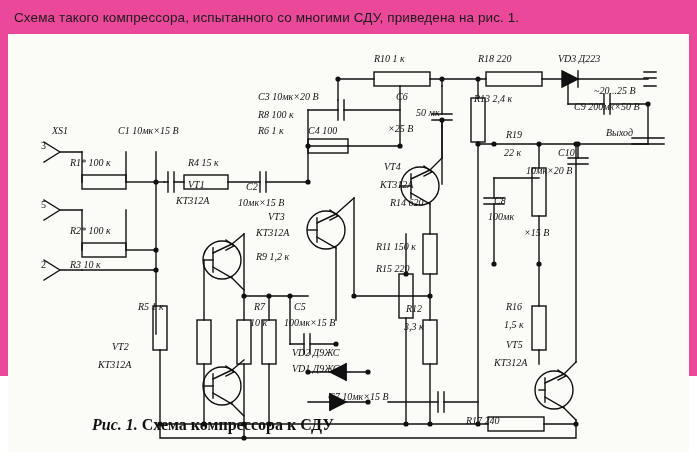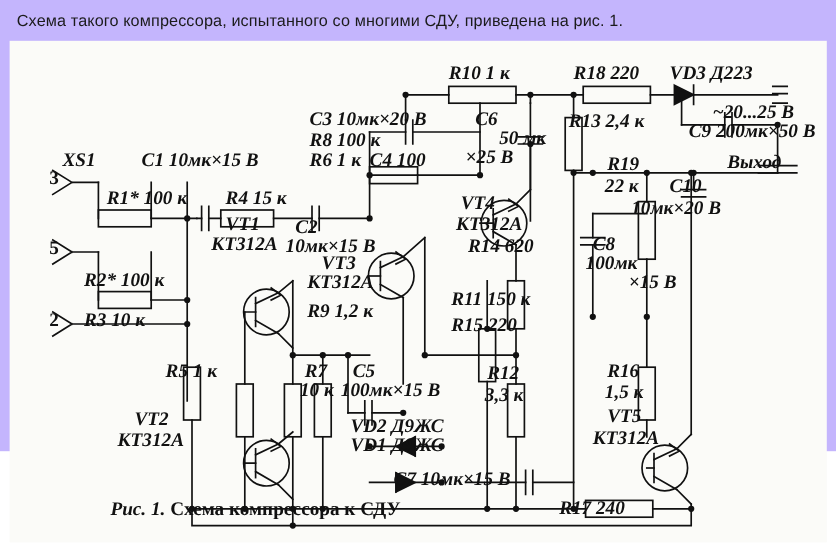--- a/index.html
+++ b/index.html
@@ -5,21 +5,21 @@
   html,body{margin:0;padding:0;}
   body{
     width:697px;height:460px;
     background:#ffffff;
     font-family:"Liberation Serif", serif;
     overflow:hidden;
   }
   #page{
     position:relative;
     width:697px;height:376px;
-    background:#c4b5fd;
+    background:#ec4899;
     box-sizing:border-box;
   }
   
   #caption-top{
     position:absolute;
     left:14px; top:10px;
     width:660px;
     font-family:"Liberation Sans", sans-serif;
     font-size:13.5px;
     color:#1b1b1b;
@@ -34,22 +34,22 @@
     background:#fbfbf8;
   }
   #schem{
     position:absolute;
     left:0; top:0;
   }
   .lbl{
     position:absolute;
     font-family:"Liberation Serif", serif;
     font-style:italic;
-    font-weight:bold;
-    font-size:16px;
+    font-weight:normal;
+    font-size:10px;
     color:#111;
     white-space:nowrap;
     line-height:1.05;
   }
   .lbl.up{font-style:normal;}
   #fig-caption{
     position:absolute;
     left:40px; top:382px;
     font-family:"Liberation Serif", serif;
     font-weight:bold;
@@ -265,21 +265,21 @@
         </g>
       </g>
     </svg>
 
     <div class="lbl" style="left:44px;  top:92px;">XS1</div>
     <div class="lbl up" style="left:33px; top:107px;">3</div>
     <div class="lbl up" style="left:33px; top:166px;">5</div>
     <div class="lbl up" style="left:33px; top:226px;">2</div>
 
     <div class="lbl" style="left:110px; top:92px;">C1  10мк×15 В</div>
-    <div class="lbl" style="left:62px;  top:124px;margin-left:19px;">R1* 100 к</div>
+    <div class="lbl" style="left:62px;  top:124px;">R1* 100 к</div>
     <div class="lbl" style="left:62px;  top:192px;">R2* 100 к</div>
     <div class="lbl" style="left:62px;  top:226px;">R3 10 к</div>
     <div class="lbl" style="left:180px; top:124px;">R4 15 к</div>
     <div class="lbl" style="left:180px; top:146px;">VT1</div>
     <div class="lbl" style="left:168px; top:162px;">КТ312А</div>
 
     <div class="lbl" style="left:104px; top:308px;">VT2</div>
     <div class="lbl" style="left:90px;  top:326px;">КТ312А</div>
     <div class="lbl" style="left:130px; top:268px;">R5 1 к</div>
 

